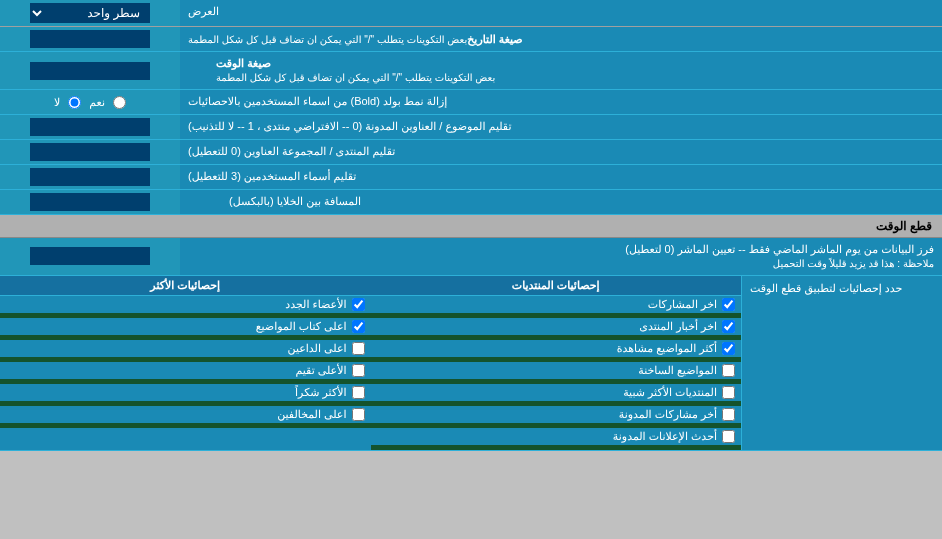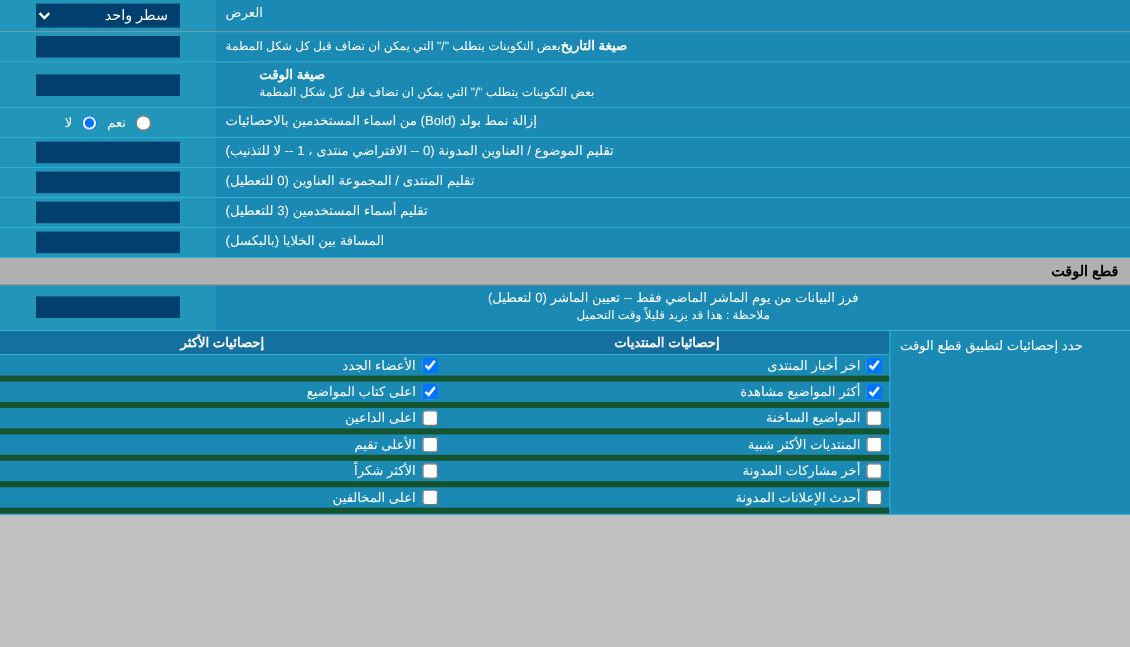--- a/index.html
+++ b/index.html
@@ -189,54 +189,58 @@
   <div class="row" style="background:#1a8ab5; border-bottom:1px solid #2db0d8;">
     <div class="label-cell" style="flex:1;">
       <span>تقليم أسماء المستخدمين (3 للتعطيل)</span>
     </div>
     <div class="input-cell" style="width:180px;">
       <input class="input-box" type="text" style="width: 120px;">
     </div>
   </div>
 
   <div class="row" style="background:#1a8ab5; border-bottom:1px solid #2db0d8;">
-    <div class="label-cell" style="flex:1;">
+    <div class="label-cell" style="flex:1;margin-left:41px;">
       <span>المسافة بين الخلايا (بالبكسل)</span>
     </div>
     <div class="input-cell" style="width:180px;">
       <input class="input-box" type="text" style="width: 120px;">
     </div>
   </div>
 
   <div class="section-header">
     <span>قطع الوقت</span>
   </div>
 
   <div class="row" style="background:#1a8ab5; border-bottom:1px solid #2db0d8;">
-    <div class="label-cell" style="flex:1; flex-direction:column; align-items:center;">
+    <div class="label-cell" style="flex:1; flex-direction:column; align-items:flex-start;">
       <div>فرز البيانات من يوم الماشر الماضي فقط -- تعيين الماشر (0 لتعطيل)</div>
       <div style="font-size:10px;">ملاحظة : هذا قد يزيد قليلاً وقت التحميل</div>
     </div>
     <div class="input-cell" style="width:180px;">
       <input class="input-box" type="text" style="width: 120px;">
     </div>
   </div>
 
   <div style="display:flex; width:100%; background:#1a8ab5; border-bottom:1px solid #2db0d8;">
 
     <div style="width:200px; min-width:200px; background:#1a8ab5; padding:6px 8px; display:flex; align-items:flex-start; justify-content:flex-end;">
       <span style="color:#fff; font-size:11px; text-align:right;">حدد إحصائيات لتطبيق قطع الوقت</span>
     </div>
 
     <div style="flex:1; border-right:1px solid #2db0d8;">
       <div class="stats-col-header">
         <span>إحصائيات المنتديات</span>
       </div>
       <div class="stats-item">
         <input type="checkbox" checked="" style="">
+        <span class="stats-item-label">اخر المشاركات</span>
+      </div>
+      <div class="stats-item">
+        <input type="checkbox" checked="" style="">
         <span class="stats-item-label">اخر أخبار المنتدى</span>
       </div>
       <div class="stats-item">
         <input type="checkbox" checked="" style="">
         <span class="stats-item-label">أكثر المواضيع مشاهدة</span>
       </div>
       <div class="stats-item">
         <input type="checkbox" style="">
         <span class="stats-item-label">المواضيع الساخنة</span>
       </div>

